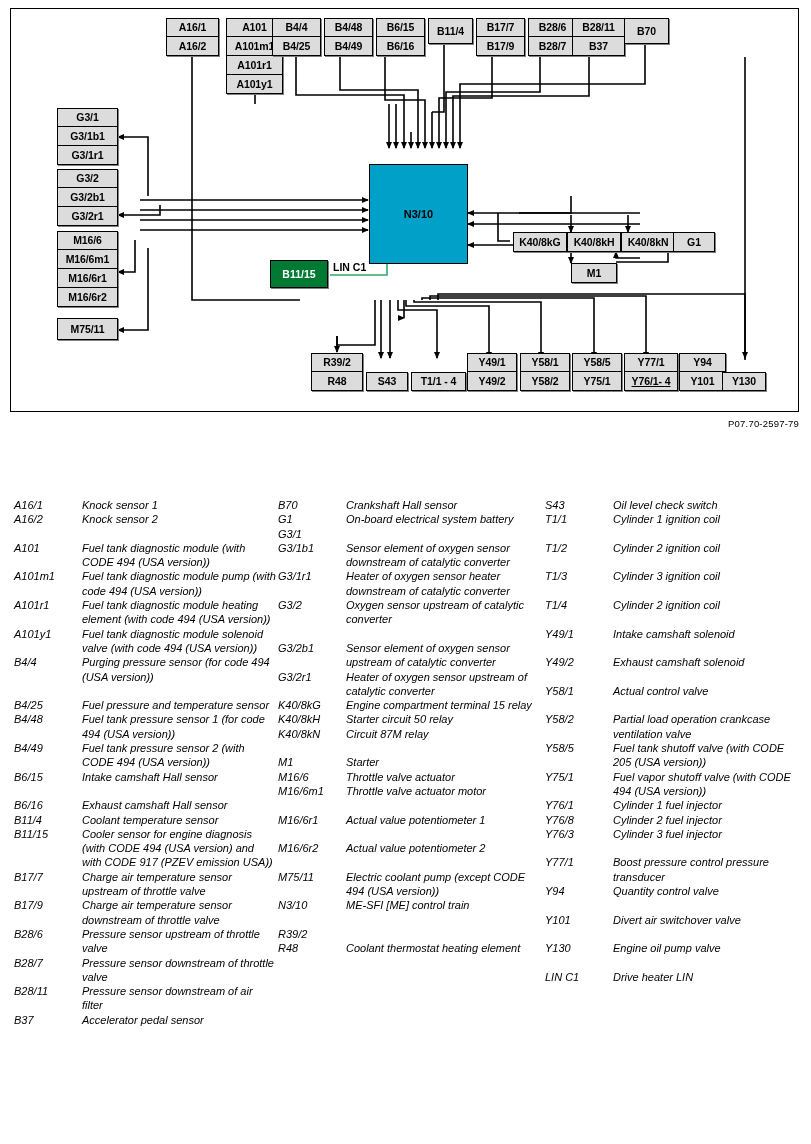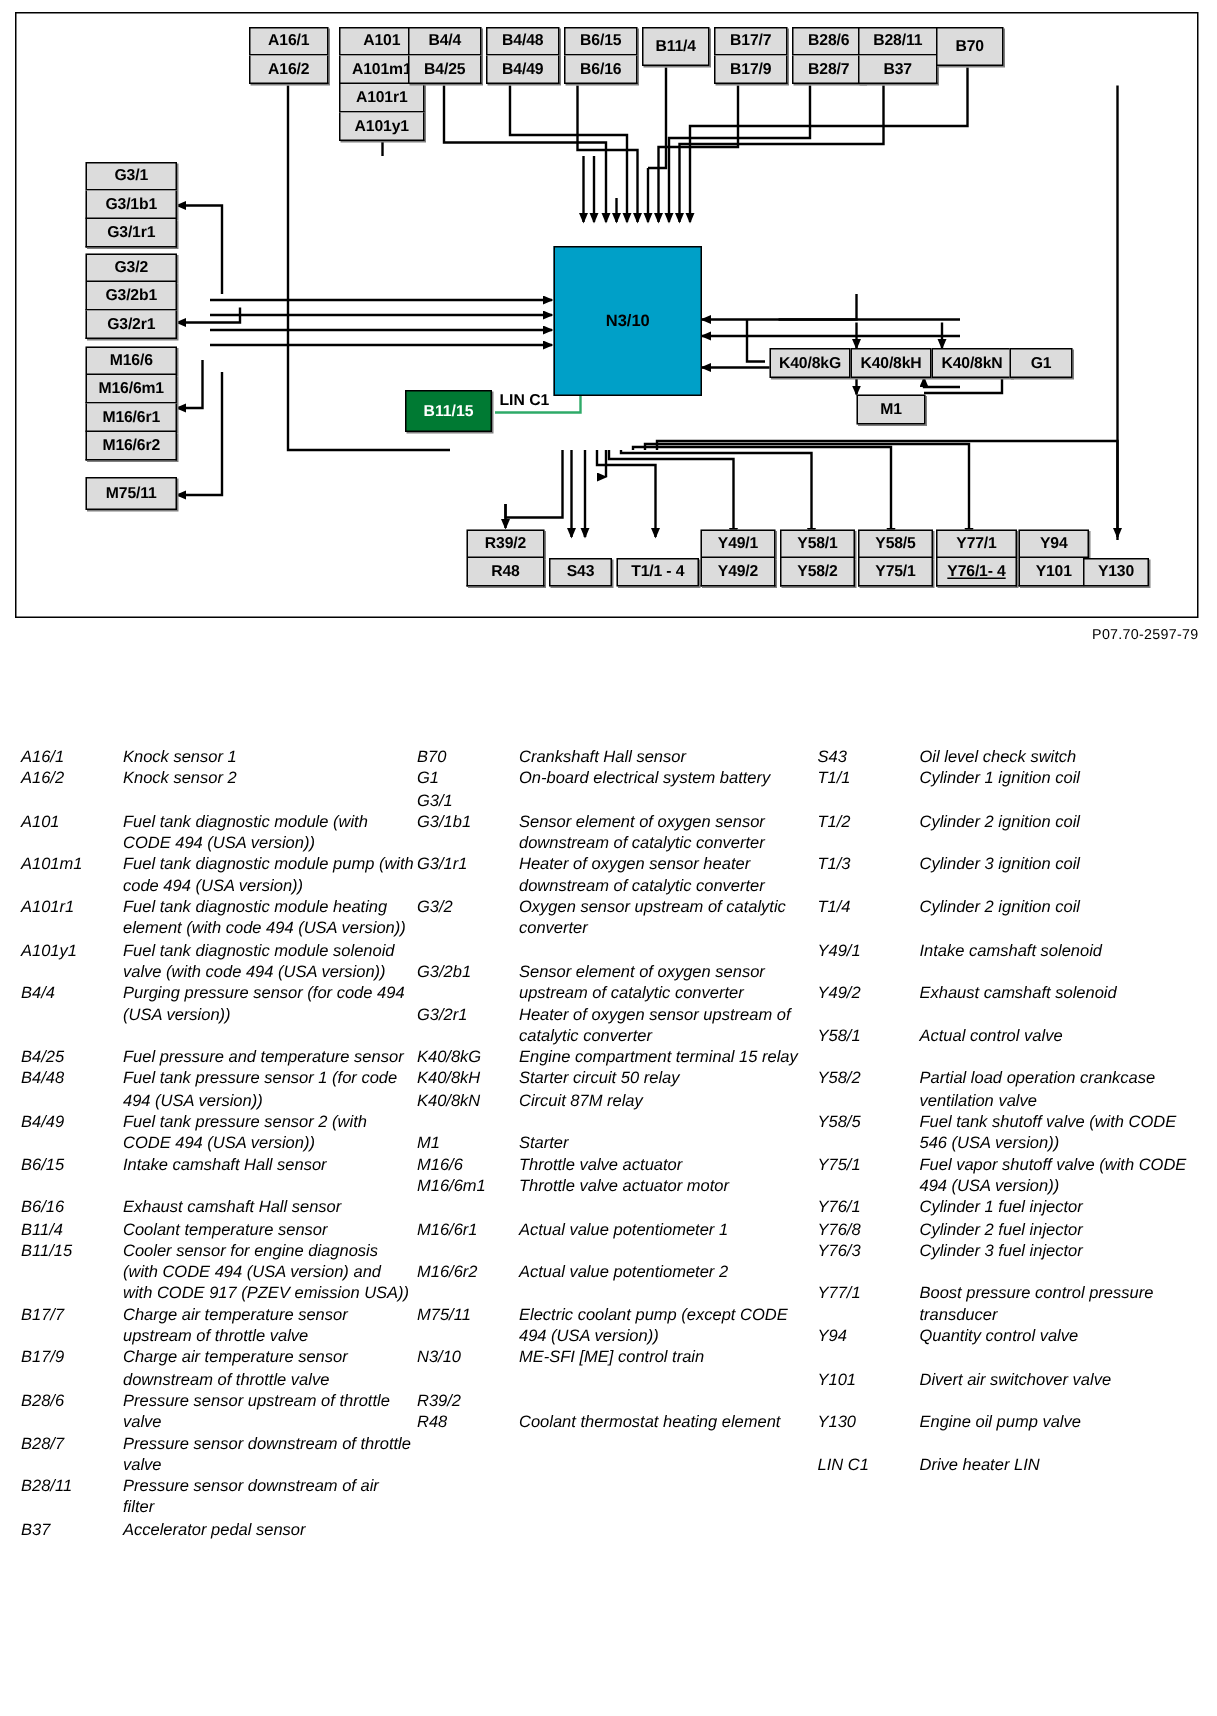--- a/index.html
+++ b/index.html
@@ -478,21 +478,21 @@
       <div class="legend-row gap">
         <div class="legend-key">Y58/1</div>
         <div class="legend-desc">Actual control valve</div>
       </div>
       <div class="legend-row gap">
         <div class="legend-key">Y58/2</div>
         <div class="legend-desc">Partial load operation crankcase ventilation valve</div>
       </div>
       <div class="legend-row">
         <div class="legend-key">Y58/5</div>
-        <div class="legend-desc">Fuel tank shutoff valve (with CODE 546 (USA version))</div>
+        <div class="legend-desc">Fuel tank shutoff valve (with CODE 205 (USA version))</div>
       </div>
       <div class="legend-row">
         <div class="legend-key">Y75/1</div>
         <div class="legend-desc">Fuel vapor shutoff valve (with CODE 494 (USA version))</div>
       </div>
       <div class="legend-row">
         <div class="legend-key">Y76/1</div>
         <div class="legend-desc">Cylinder 1 fuel injector</div>
       </div>
       <div class="legend-row">

